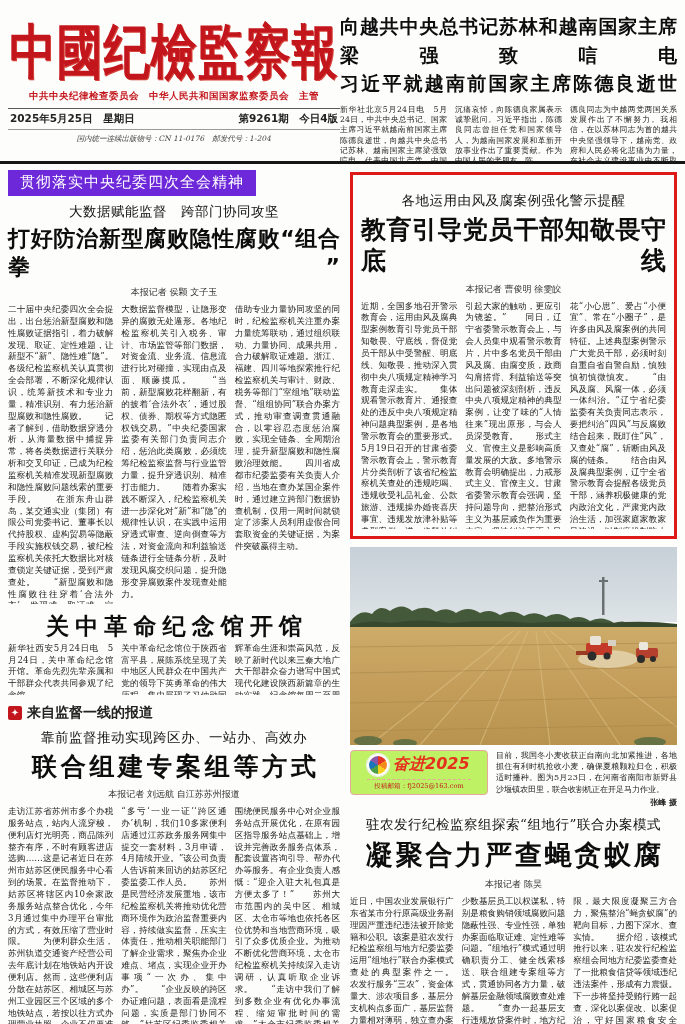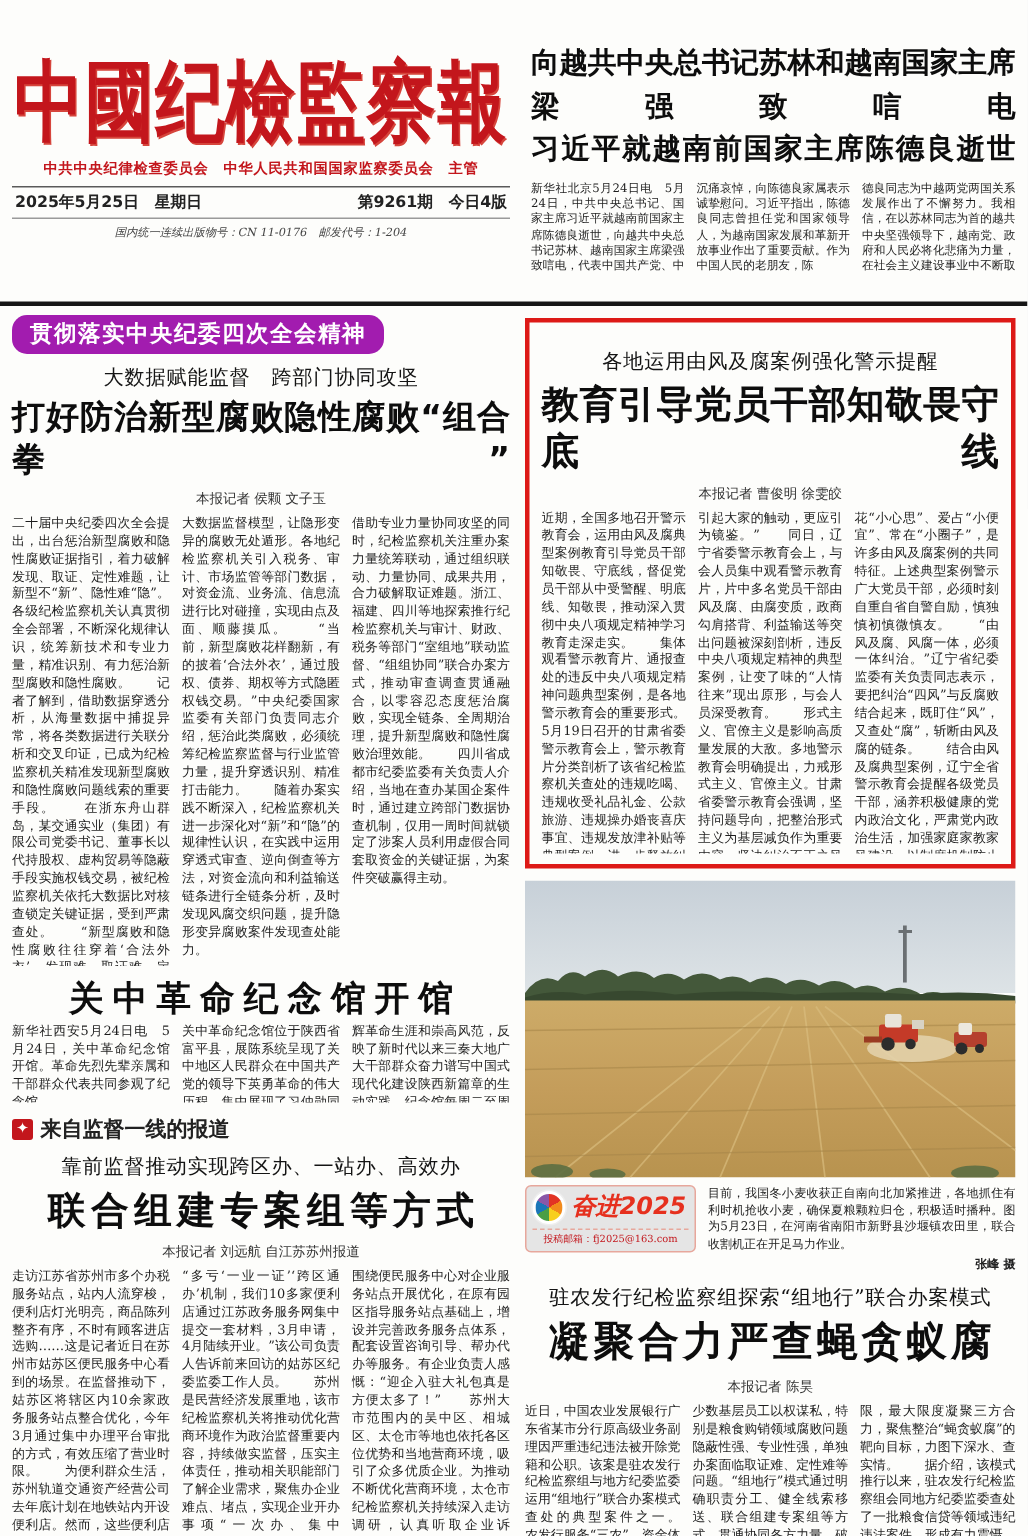--- a/index.html
+++ b/index.html
@@ -1,38 +1,38 @@
 <!DOCTYPE html>
 <html><head>
 <meta charset="utf-8">
 <style>
   html,body{margin:0;padding:0;background:#f2f2f2;}
   body{width:685px;height:1024px;overflow:hidden;margin:0 auto;background:#fdfdfb;
        font-family:"DejaVu Serif",serif;color:#1c1c1c;}
-  .header{display:flex;gap:14px;padding:6px 8px 4px;border-bottom:3px solid #161616;height:188px;box-sizing:border-box;margin-top:16px;}
+  .header{display:flex;padding:6px 8px 4px;border-bottom:3px solid #161616;height:164px;box-sizing:border-box;}
   .masthead{width:332px;flex:0 0 332px;text-align:center;}
   .masthead-title{font-family:"DejaVu Sans",sans-serif;font-weight:900;font-size:46px;line-height:1.0;
        color:#c3161c;letter-spacing:1px;margin-top:16px;transform:scaleY(1.28);transform-origin:center top;
        text-shadow:1px 1px 0 #d6453c;}
   .masthead-supervisor{color:#c3161c;font-size:9.5px;font-weight:bold;margin-top:22px;
        font-family:"DejaVu Sans",sans-serif;letter-spacing:.5px;}
   .masthead-dateline{display:flex;justify-content:space-between;align-items:center;margin-top:5px;
        border-top:1.5px solid #5a5a5a;border-bottom:1px solid #9a9a9a;padding:3px 2px;
        font-size:10.5px;font-weight:bold;font-family:"DejaVu Sans",sans-serif;color:#222;}
   .masthead-pub{font-size:7.5px;color:#444;margin-top:4px;font-style:italic;}
   .topright{flex:1;padding-top:6px;min-width:0;}
   .tr-headline{font-family:"DejaVu Sans",sans-serif;font-weight:900;font-size:19px;color:#0d0d0d;
        line-height:1.5;text-align:justify;text-align-last:justify;}
   .tr-body{display:flex;gap:8px;margin-top:7px;height:60px;overflow:hidden;}
   .tr-body .col{font-size:7.8px;line-height:1.33;}
   .main{display:flex;gap:10px;padding:6px 8px 0;}
   .left-col{width:332px;flex:0 0 332px;}
   .right-col{flex:1;min-width:0;}
-  .banner{display:inline-block;background:#a21caf;color:#fff;font-family:"DejaVu Sans",sans-serif;
-       font-weight:bold;font-size:15px;padding:3px 12px 4px;letter-spacing:1px;border-radius:10px;}
+  .banner{display:inline-block;background:#6d28d9;color:#fff;font-family:"DejaVu Sans",sans-serif;
+       font-weight:normal;font-size:15px;padding:3px 12px 4px;letter-spacing:1px;}
   .kicker{text-align:center;font-size:13.5px;color:#141414;margin-top:7px;letter-spacing:.5px;}
   .headline{font-family:"DejaVu Sans",sans-serif;font-weight:900;color:#0d0d0d;
        text-align:justify;text-align-last:justify;margin-top:4px;line-height:1.25;}
   .hl-lead{font-size:22px;}
   .hl-warning{font-size:25px;}
   .hl-memorial{font-size:23px;padding:0 38px;}
   .hl-service{font-size:25px;padding:0 24px;}
   .hl-bank{font-size:27px;padding:0 16px;}
   .byline{text-align:center;font-size:9px;color:#333;margin:6px 0 5px;}
   .cols{display:flex;gap:8px;overflow:hidden;}
@@ -41,21 +41,21 @@
   .cols-memorial{height:52px;margin-top:2px;}
   .cols-supervision{height:238px;}
   .cols-warning{height:228px;margin-top:2px;}
   .cols-bank{height:158px;}
   .redbox{border:3px solid #dd1a17;padding:15px 8px 7px;margin-top:2px;}
   .section-label{display:flex;align-items:center;gap:5px;margin-top:9px;font-size:14px;font-weight:bold;color:#222;}
   .section-flag{width:14px;height:14px;background:#c3161c;color:#fff;font-size:10px;line-height:14px;
        text-align:center;font-family:"DejaVu Sans",sans-serif;border-radius:2px;}
   .photo-wrap{margin-top:8px;line-height:0;}
   .caption-row{display:flex;gap:8px;margin-top:5px;align-items:flex-start;}
-  .badge{width:104px;flex:0 0 104px;border:1px solid #e7a79c;border-radius:4px;padding:3px 4px;background:#e5e5e5;}
+  .badge{width:104px;flex:0 0 104px;border:1px solid #e7a79c;border-radius:4px;padding:3px 16px;background:#bef264;}
   .badge-top{display:flex;align-items:center;gap:4px;}
   .pinwheel{width:18px;height:18px;border-radius:50%;flex:0 0 18px;border:2px solid #fff;box-shadow:0 0 0 1px #eee;
        background:conic-gradient(#e23324 0 60deg,#f28a1c 60deg 120deg,#f7cf1e 120deg 180deg,#4a9e45 180deg 240deg,#1a76b8 240deg 300deg,#8a57a8 300deg 360deg);}
   .badge-title{font-family:"DejaVu Sans",sans-serif;font-weight:900;font-style:italic;font-size:16px;color:#e6301e;}
   .badge-sub{color:#c3161c;font-size:6.6px;margin-top:3px;border-top:1px dashed #e7a79c;padding-top:2px;text-align:center;}
   .caption{flex:1;font-size:8px;line-height:1.42;text-align:justify;color:#222;}
   .credit{display:block;text-align:right;margin-top:2px;font-weight:bold;}
   .mt8{margin-top:8px;}
 </style>
 </head>

